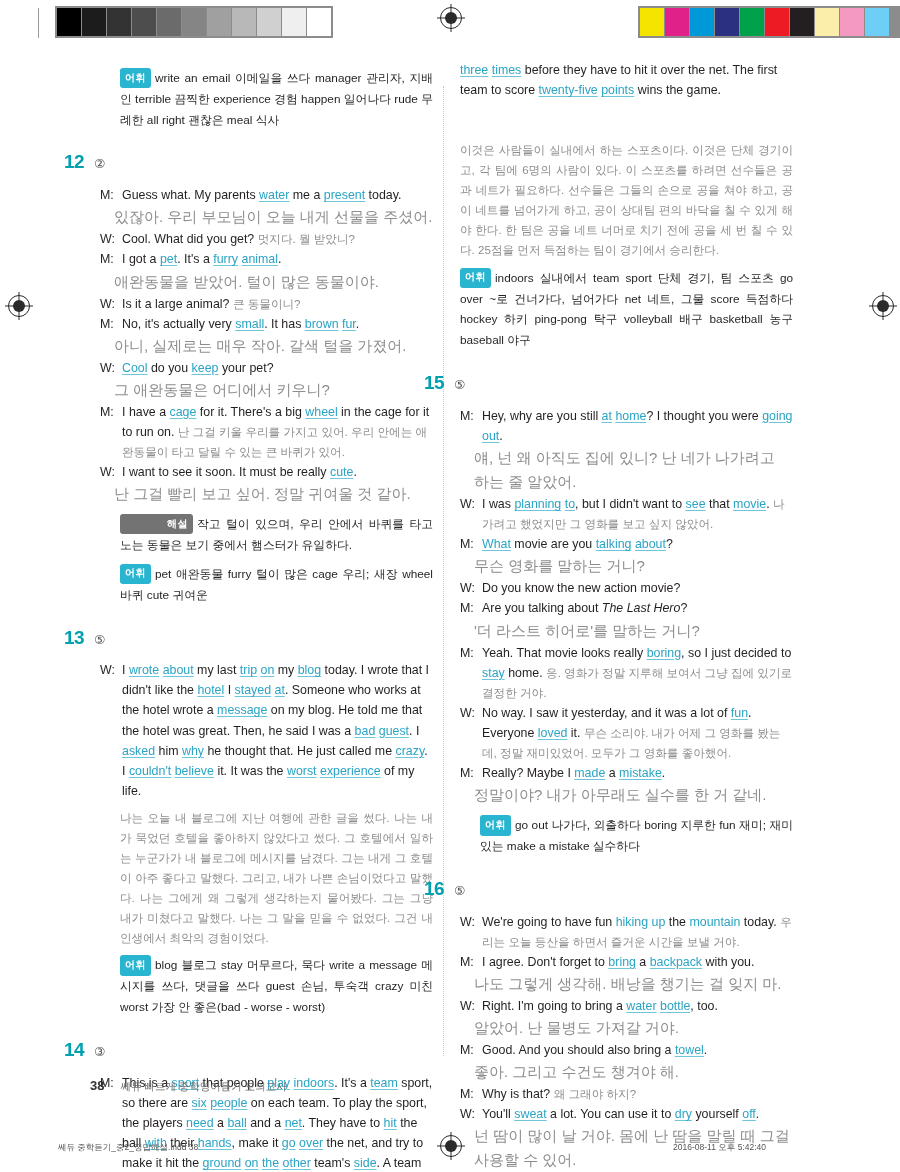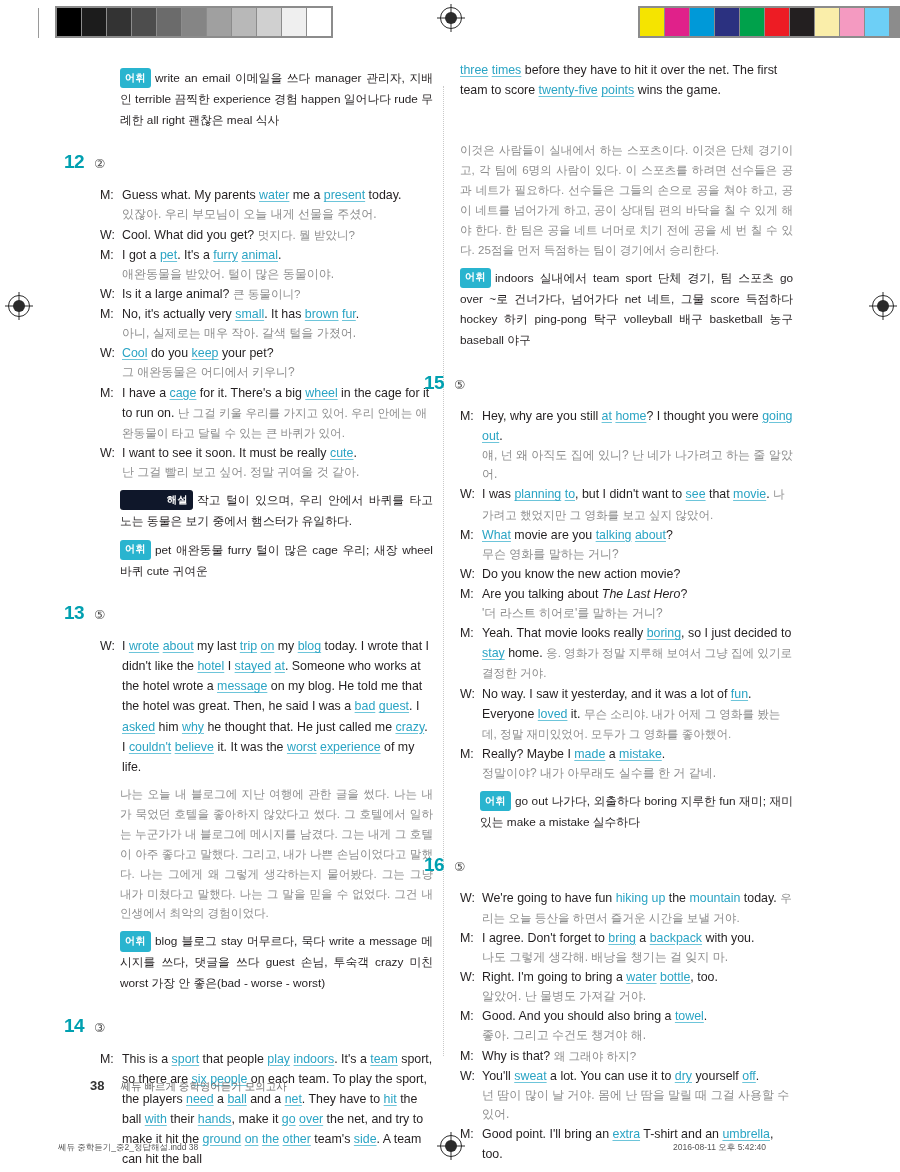--- a/index.html
+++ b/index.html
@@ -72,42 +72,42 @@
     display:flex;align-items:flex-start;margin-bottom:0px;
   }
   .spk{
     min-width:19px;flex:0 0 auto;font-size:12.4px;color:#231f20;
     padding-right:3px;
   }
   .txt{flex:1 1 auto;}
   .en{color:#231f20;}
   .ko{color:#8d8d8d;font-size:11.6px;}
   .kline{
-    color:#8d8d8d;font-size:12px;margin-left:22px;line-height:1.6;
+    color:#8d8d8d;font-size:15px;margin-left:14px;line-height:1.6;
   }
   .kpara{
     color:#8d8d8d;font-size:11.6px;line-height:1.72;margin:7px 0 4px 20px;
     text-align:justify;
   }
   u.k{
     color:#2aa4c4;text-decoration:underline;text-underline-offset:2px;
     text-decoration-color:#6dc5da;
   }
   span.kplain{color:#2aa4c4;}
   em.title{font-style:italic;}
 
   
   .badge-row{margin:8px 0 4px 20px;line-height:1.68;text-align:justify;}
   .badge{
     display:inline-block;border-radius:3px;color:#ffffff;
     font-size:10px;font-weight:bold;padding:1.5px 5px 2px 5px;
     vertical-align:1.5px;margin-right:4px;letter-spacing:0.5px;
   }
   .badge.vocab{background:#29b4cf;}
-  .badge.expl{background:#0f172a;padding-left:47px;}
+  .badge.expl{background:#737373;padding-left:47px;}
   .badge-text{font-size:11.8px;color:#231f20;}
   .expl-text{font-size:11.8px;color:#231f20;}
 
   
   .pagefooter{
     position:absolute;left:90px;top:1078px;display:flex;align-items:baseline;
   }
   .pagenum{font-size:13px;font-weight:bold;color:#333;margin-right:16px;}
   .booktitle{font-size:10.5px;color:#6d6d6d;}
   .printfooter{

